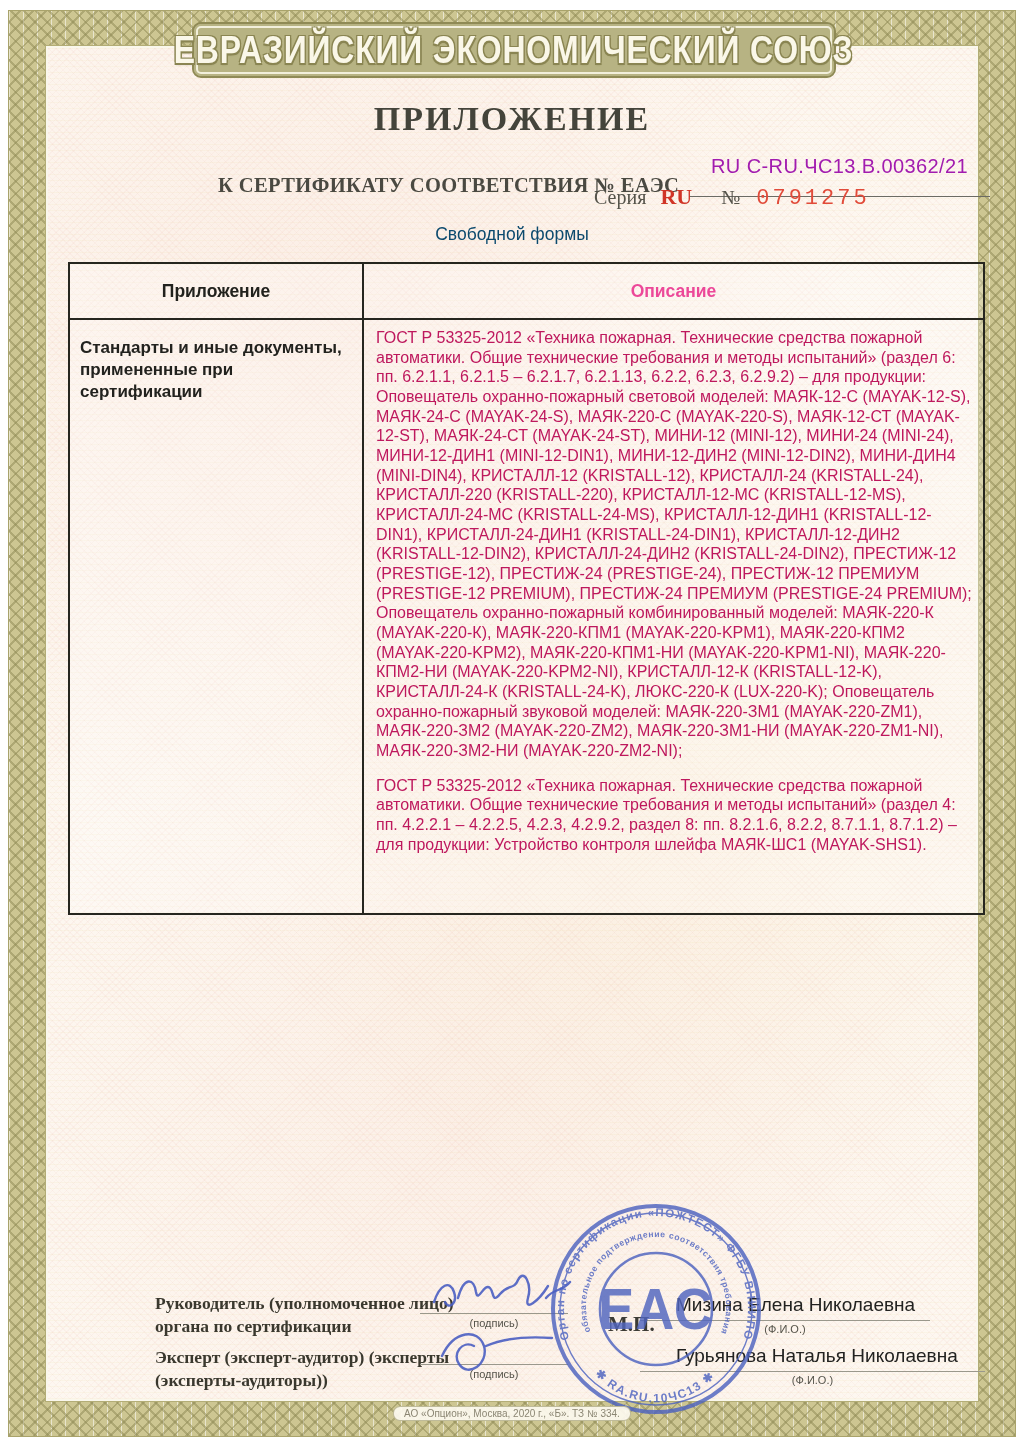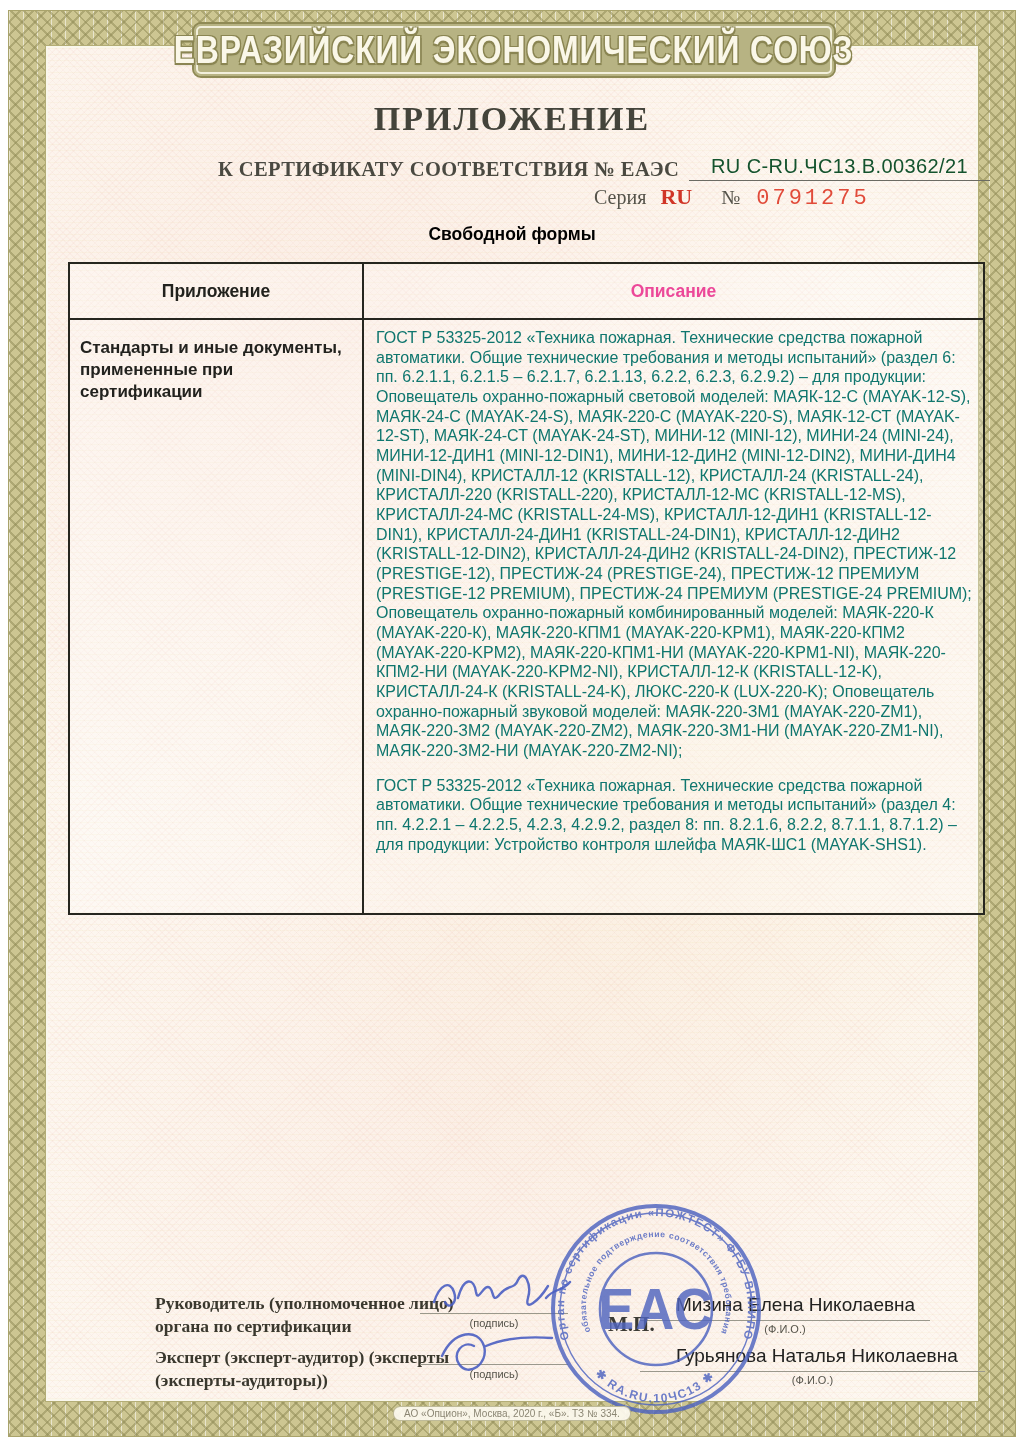--- a/index.html
+++ b/index.html
@@ -31,41 +31,41 @@
   .banner span{display:inline-block;white-space:nowrap;transform:scaleX(.84);
     font-family:"Liberation Sans",sans-serif;font-weight:800;font-size:38px;letter-spacing:1px;
     color:#faf7e8;
     text-shadow:1.5px 1.5px 0 #8a8552,-1.5px -1.5px 0 #8a8552,1.5px -1.5px 0 #8a8552,-1.5px 1.5px 0 #8a8552,0 2px 2px rgba(90,86,50,.35);}
   
   .doc-title{position:absolute;left:0;width:1024px;top:100px;text-align:center;
     font-family:"Liberation Serif",serif;font-weight:700;font-size:34px;letter-spacing:2px;color:#44443b;}
   .cert-line{position:absolute;left:218px;top:155px;width:772px;display:flex;align-items:flex-end;}
   .cert-label{font-family:"Liberation Serif",serif;font-weight:700;font-size:20.5px;color:#4a4941;letter-spacing:.4px;white-space:nowrap;}
   .cert-number{flex:1;margin-left:10px;border-bottom:1.5px solid #6b6b63;text-align:center;
-    font-size:20px;color:#14532d;letter-spacing:.4px;padding-bottom:2px;white-space:nowrap;}
+    font-size:20px;color:#a21caf;letter-spacing:.4px;padding-bottom:18px;white-space:nowrap;}
   .series-line{position:absolute;left:594px;top:184px;display:flex;align-items:baseline;}
   .series-label{font-family:"Liberation Serif",serif;font-size:20px;color:#55534a;margin-right:14px;}
   .series-value{font-family:"Liberation Serif",serif;font-weight:700;font-size:22px;color:#d03527;margin-right:29px;}
   .no-sign{font-family:"Liberation Serif",serif;font-size:20px;color:#55534a;margin-right:16px;}
   .blank-number{font-family:"Liberation Mono",monospace;font-weight:400;font-size:22px;color:#e14b3a;letter-spacing:3px;}
   .form-type{position:absolute;left:0;width:1024px;top:224px;text-align:center;
-    font-weight:700;font-size:17.5px;color:#000000;}
+    font-weight:400;font-size:17.5px;color:#0c4a6e;}
   
   .tbl{position:absolute;left:68px;top:262px;width:917px;height:653px;border:2px solid #26261f;
     background:rgba(255,255,255,.25);box-sizing:border-box;}
   .tbl .col-div{position:absolute;left:292px;top:0;bottom:0;width:2px;background:#26261f;}
   .tbl .hdr-div{position:absolute;left:0;right:0;top:54px;height:2px;background:#26261f;}
   .th-left{position:absolute;left:0;top:0;width:292px;height:54px;display:flex;align-items:center;justify-content:center;
     font-weight:700;font-size:17.5px;color:#22221e;}
   .th-right{position:absolute;left:294px;top:0;right:0;height:54px;display:flex;align-items:center;justify-content:center;
     font-weight:700;font-size:17.5px;color:#ec4899;}
   .td-left{position:absolute;left:0;top:56px;width:292px;bottom:0;padding:17px 10px;box-sizing:border-box;
     font-weight:700;font-size:17px;line-height:1.3;color:#22221e;}
   .td-right{position:absolute;left:294px;top:56px;right:0;bottom:0;padding:8px 10px 8px 12px;box-sizing:border-box;
-    font-size:16px;line-height:1.23;color:#0f766e;}
+    font-size:16px;line-height:1.23;color:#be185d;}
   .td-right p{margin:0 0 15px 0;}
   
   .sig-label{position:absolute;font-family:"Liberation Serif",serif;font-weight:600;font-size:17.5px;line-height:1.32;color:#3a382e;width:300px;}
   .sig-line{position:absolute;border-bottom:1.2px solid #9a988c;}
   .sig-caption{position:absolute;font-size:11px;color:#55534a;text-align:center;}
   .fio-name{position:absolute;font-size:19px;color:#222220;white-space:nowrap;}
   .mp{position:absolute;left:608px;top:1312px;font-family:"Liberation Serif",serif;font-weight:700;font-size:21px;color:#3c3b35;z-index:3;}
   .stamp{position:absolute;left:543px;top:1196px;z-index:4;opacity:.82;}
   .handsig{position:absolute;z-index:4;}
   

